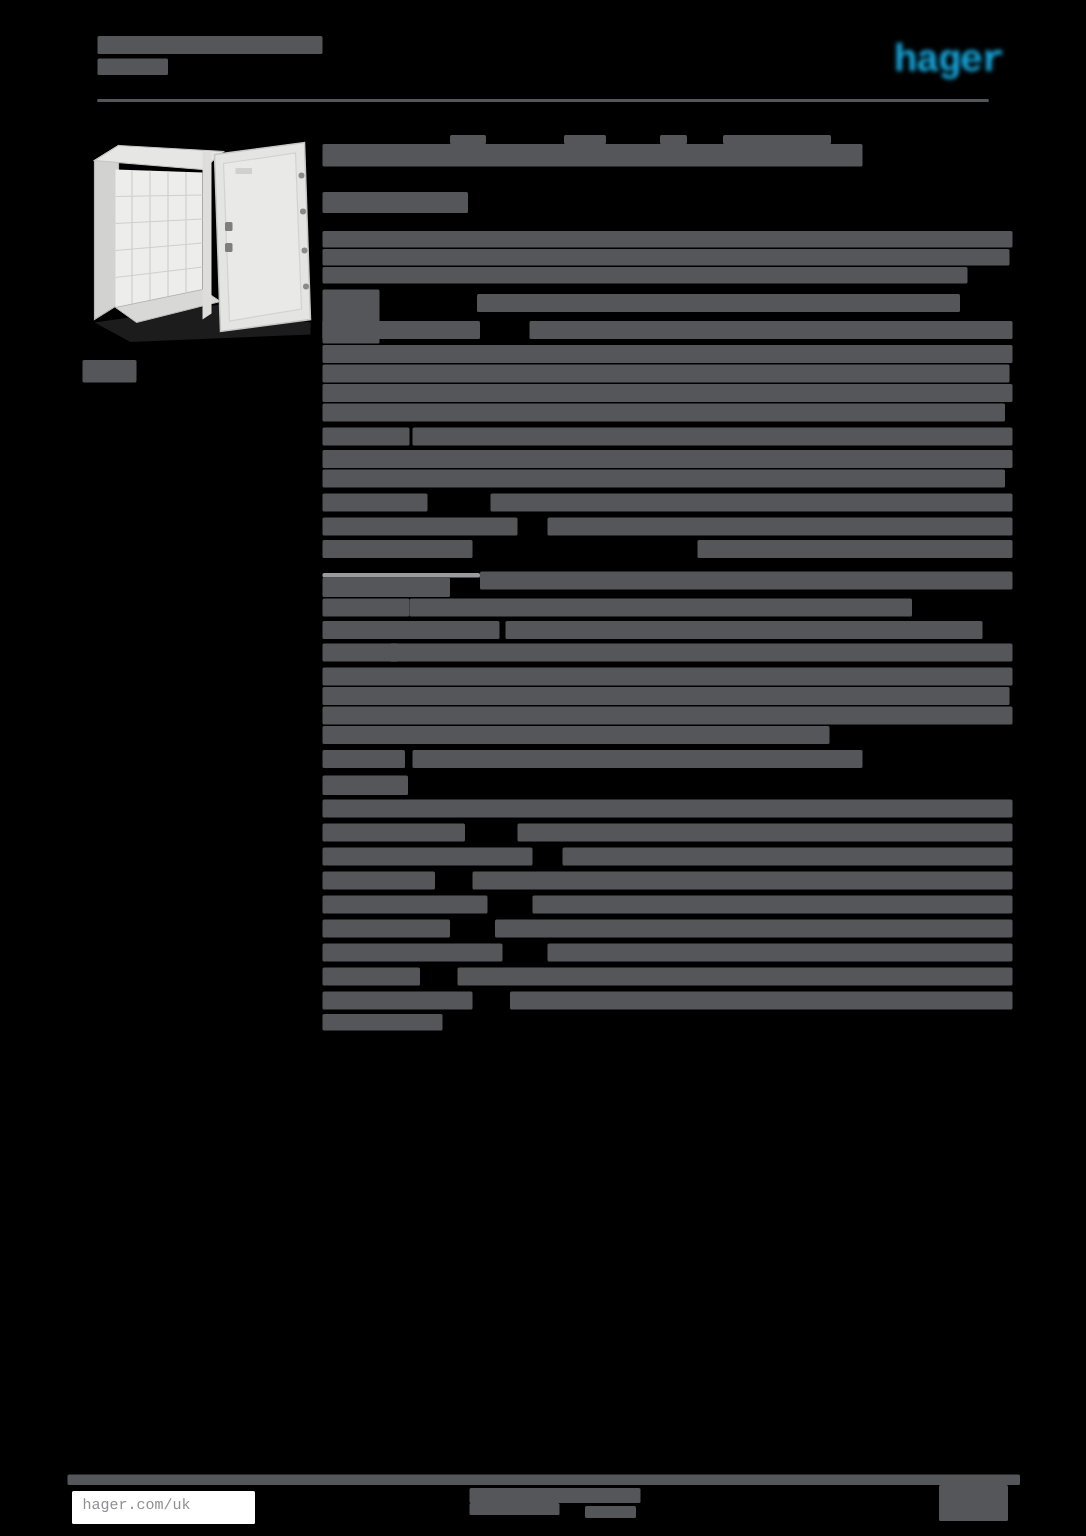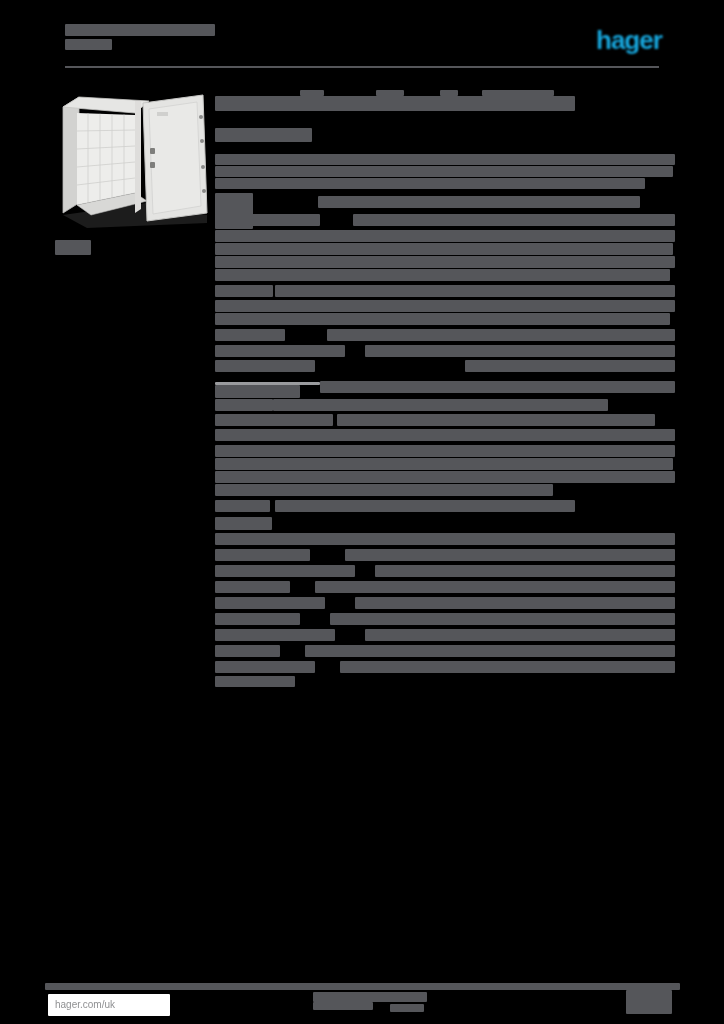--- a/index.html
+++ b/index.html
@@ -1,18 +1,18 @@
 <!DOCTYPE html>
 <html><head>
 <meta charset="utf-8">
 <style>
   html,body{margin:0;padding:0;background:#000;}
   #page{
     position:relative;width:724px;height:1024px;background:#000;
-    overflow:hidden;font-family:Liberation Sans, sans-serif;
+    overflow:hidden;font-family:Liberation Mono, monospace;
   }
   .bar{position:absolute;border-radius:1px;filter:blur(0.5px);}
   #logo{
     position:absolute;left:596px;top:26px;width:80px;height:30px;
     font-weight:bold;font-size:26px;letter-spacing:-1px;line-height:28px;
     filter:blur(1.3px);user-select:none;
   }
   #hdr-rule{position:absolute;left:65px;top:66px;width:594px;height:2px;}
   #product-photo{position:absolute;left:57px;top:86px;width:156px;height:152px;}
   #footer-site-box{

